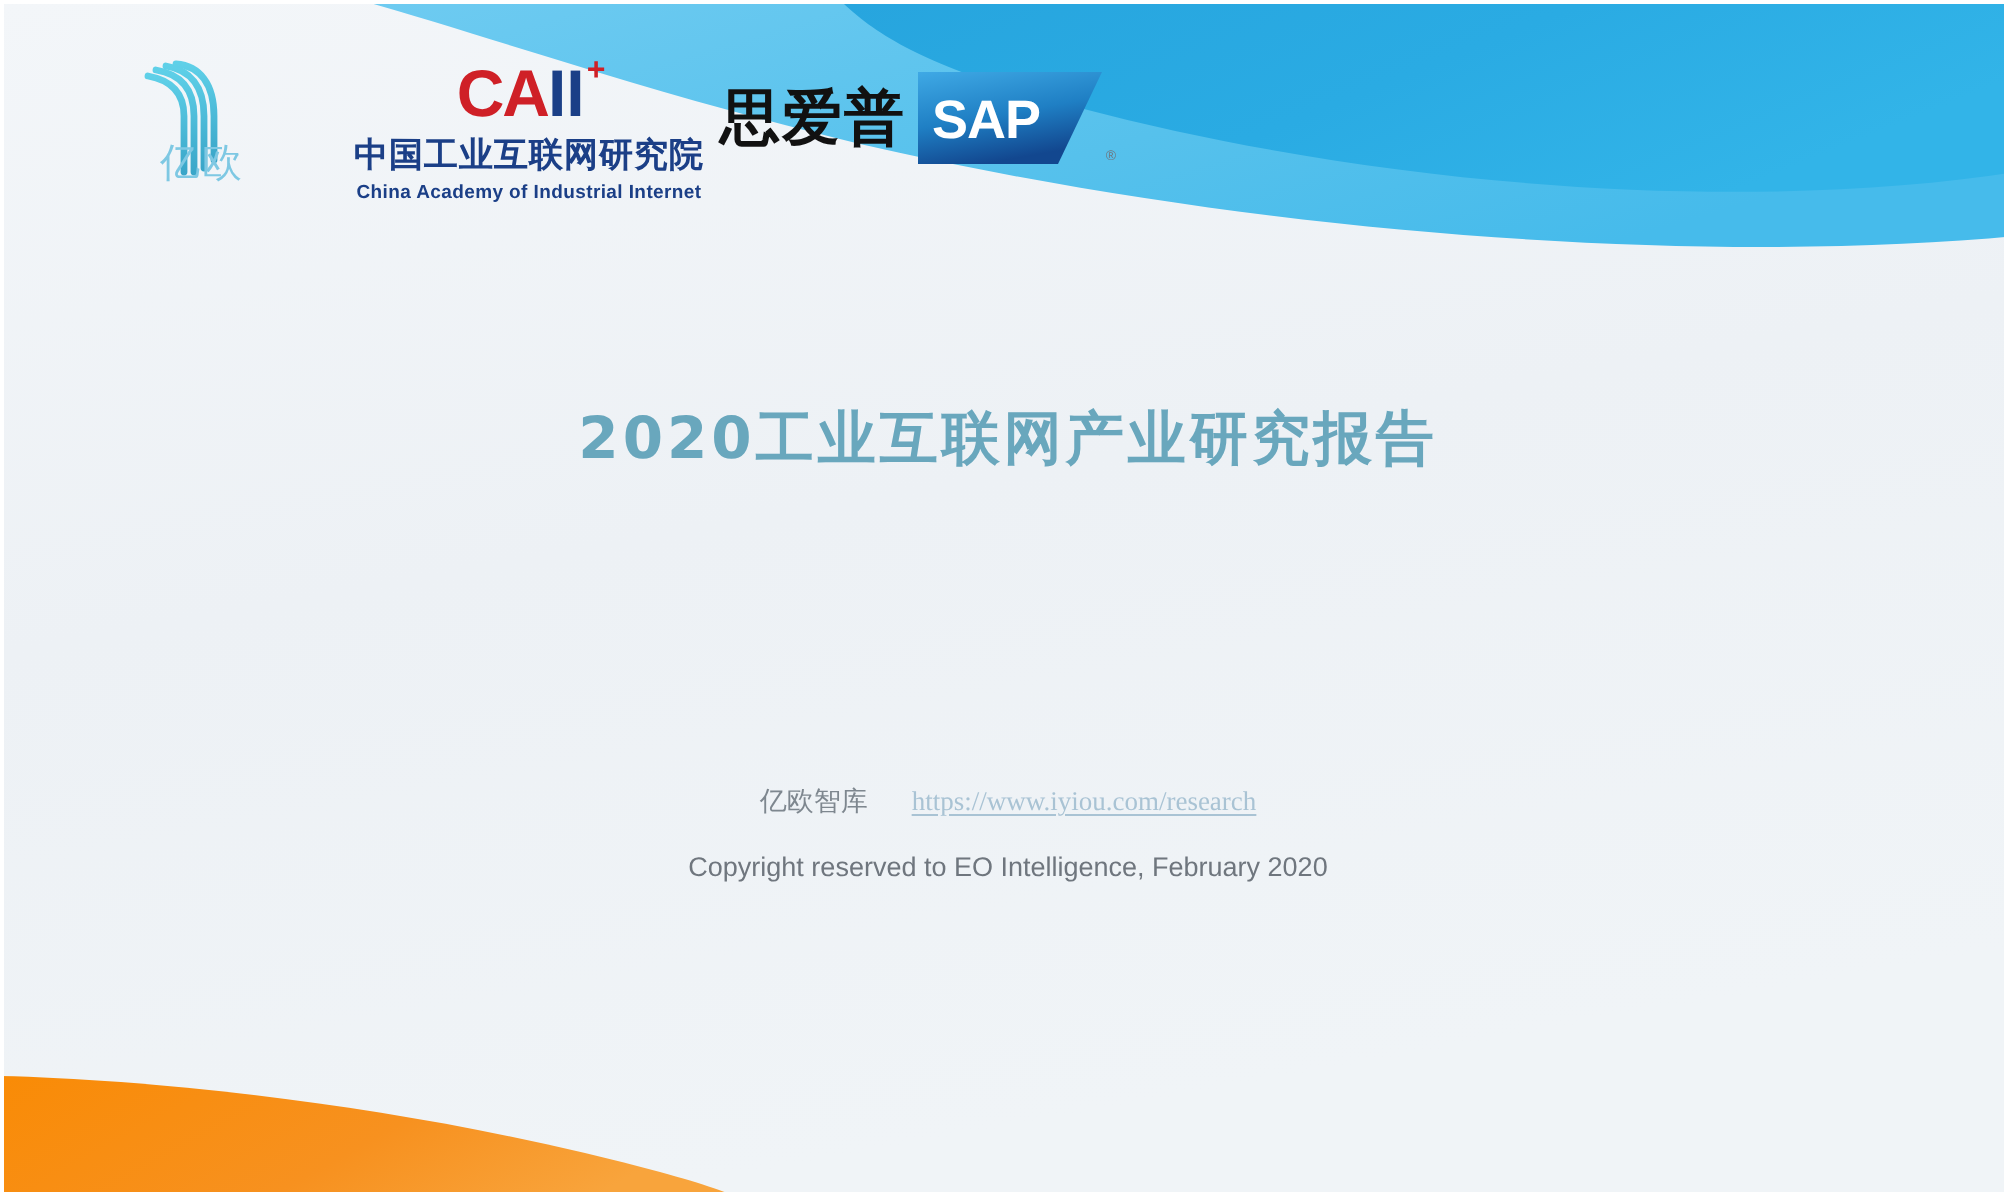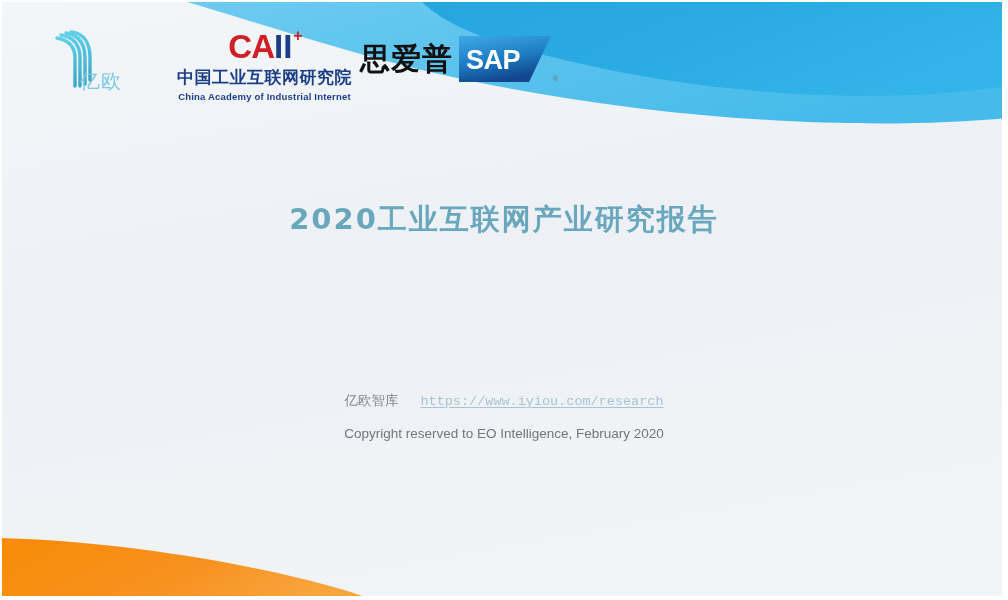--- a/index.html
+++ b/index.html
@@ -60,20 +60,21 @@
     left: 44px;
     display: flex;
     align-items: flex-start;
     z-index: 20;
   }
 
   
   .logo-yiou {
     display: flex;
     flex-direction: column;
+    align-items: center;
     width: 96px;
     position: relative;
     padding-top: 2px;
   }
   .logo-yiou .mark {
     width: 62px;
     height: 62px;
     position: relative;
   }
   .logo-yiou .mark svg { display:block; width: 62px; height: 62px; }
@@ -220,21 +221,21 @@
     white-space: nowrap;
   }
   .credit-brand {
     color: #7e878f;
   }
   .credit-url {
     color: #a9c3d4;
     text-decoration: underline;
     text-underline-offset: 2px;
     margin-left: 22px;
-    font-family: Liberation Mono, monospace;
+    font-family: Liberation Serif, serif;
   }
   .credit-line2 {
     margin-top: 16px;
     font-size: 13.5px;
     color: #6f767e;
     font-family: "Liberation Sans", sans-serif;
     white-space: nowrap;
   }
 </style>
 </head>

